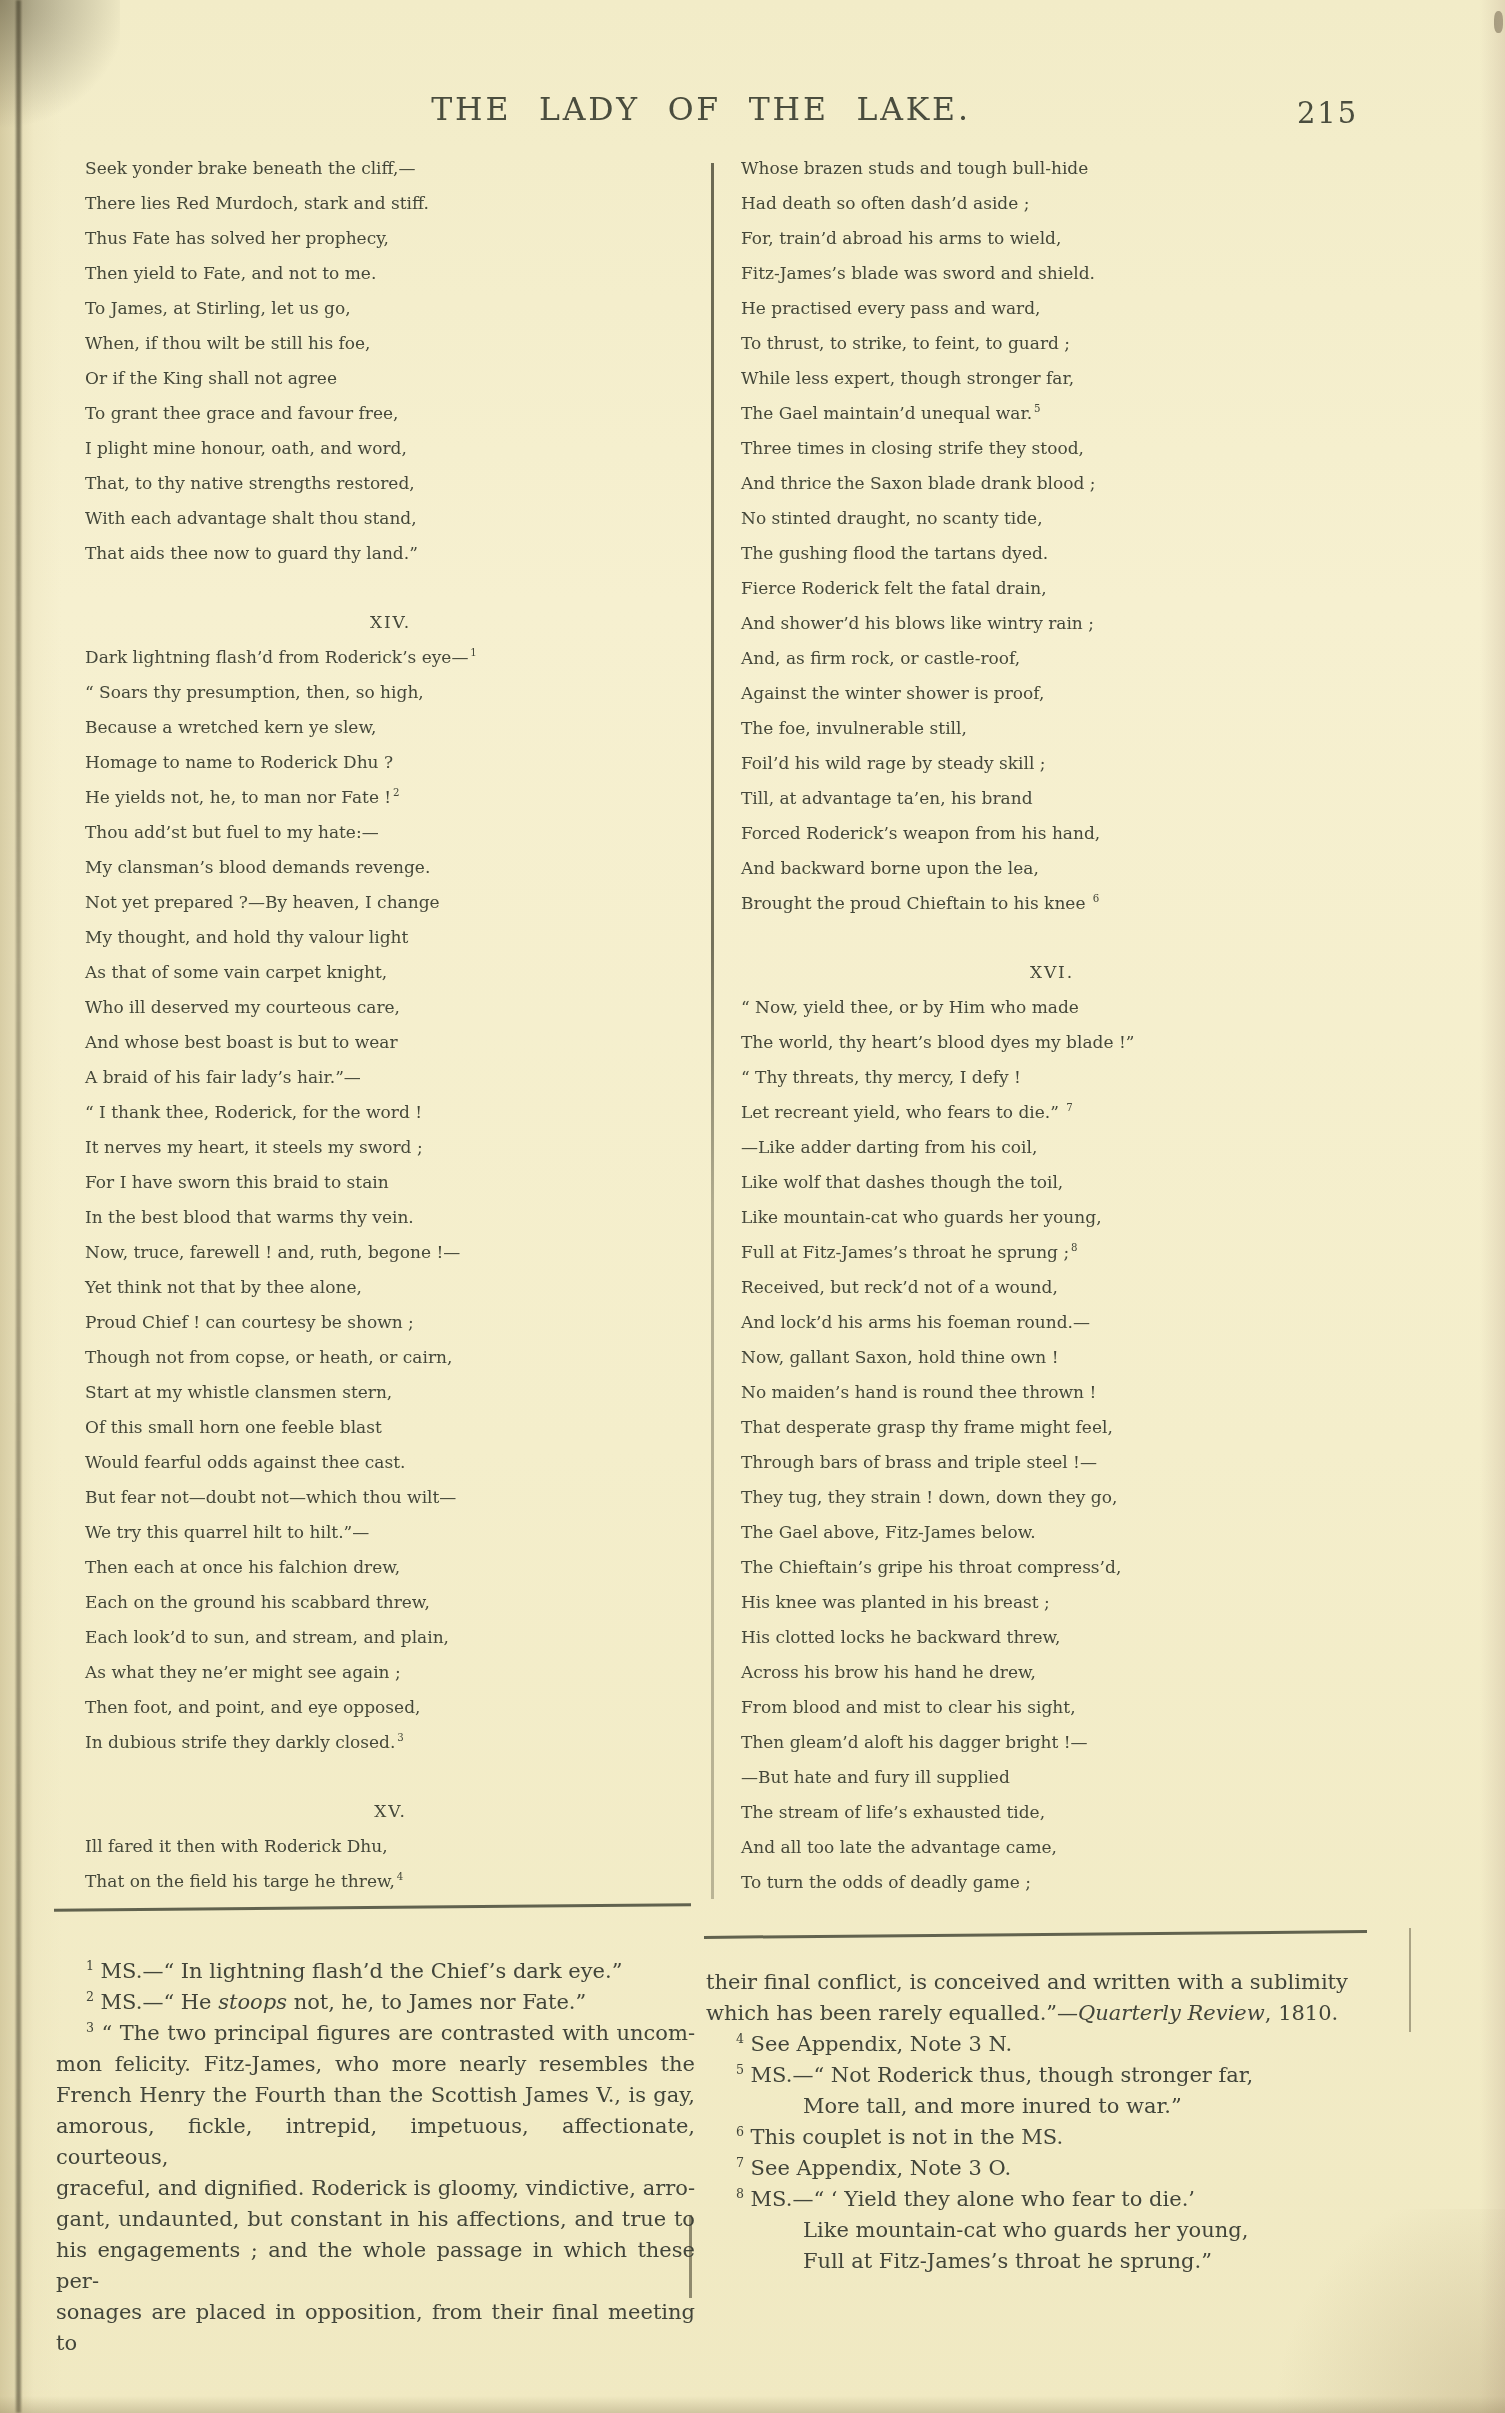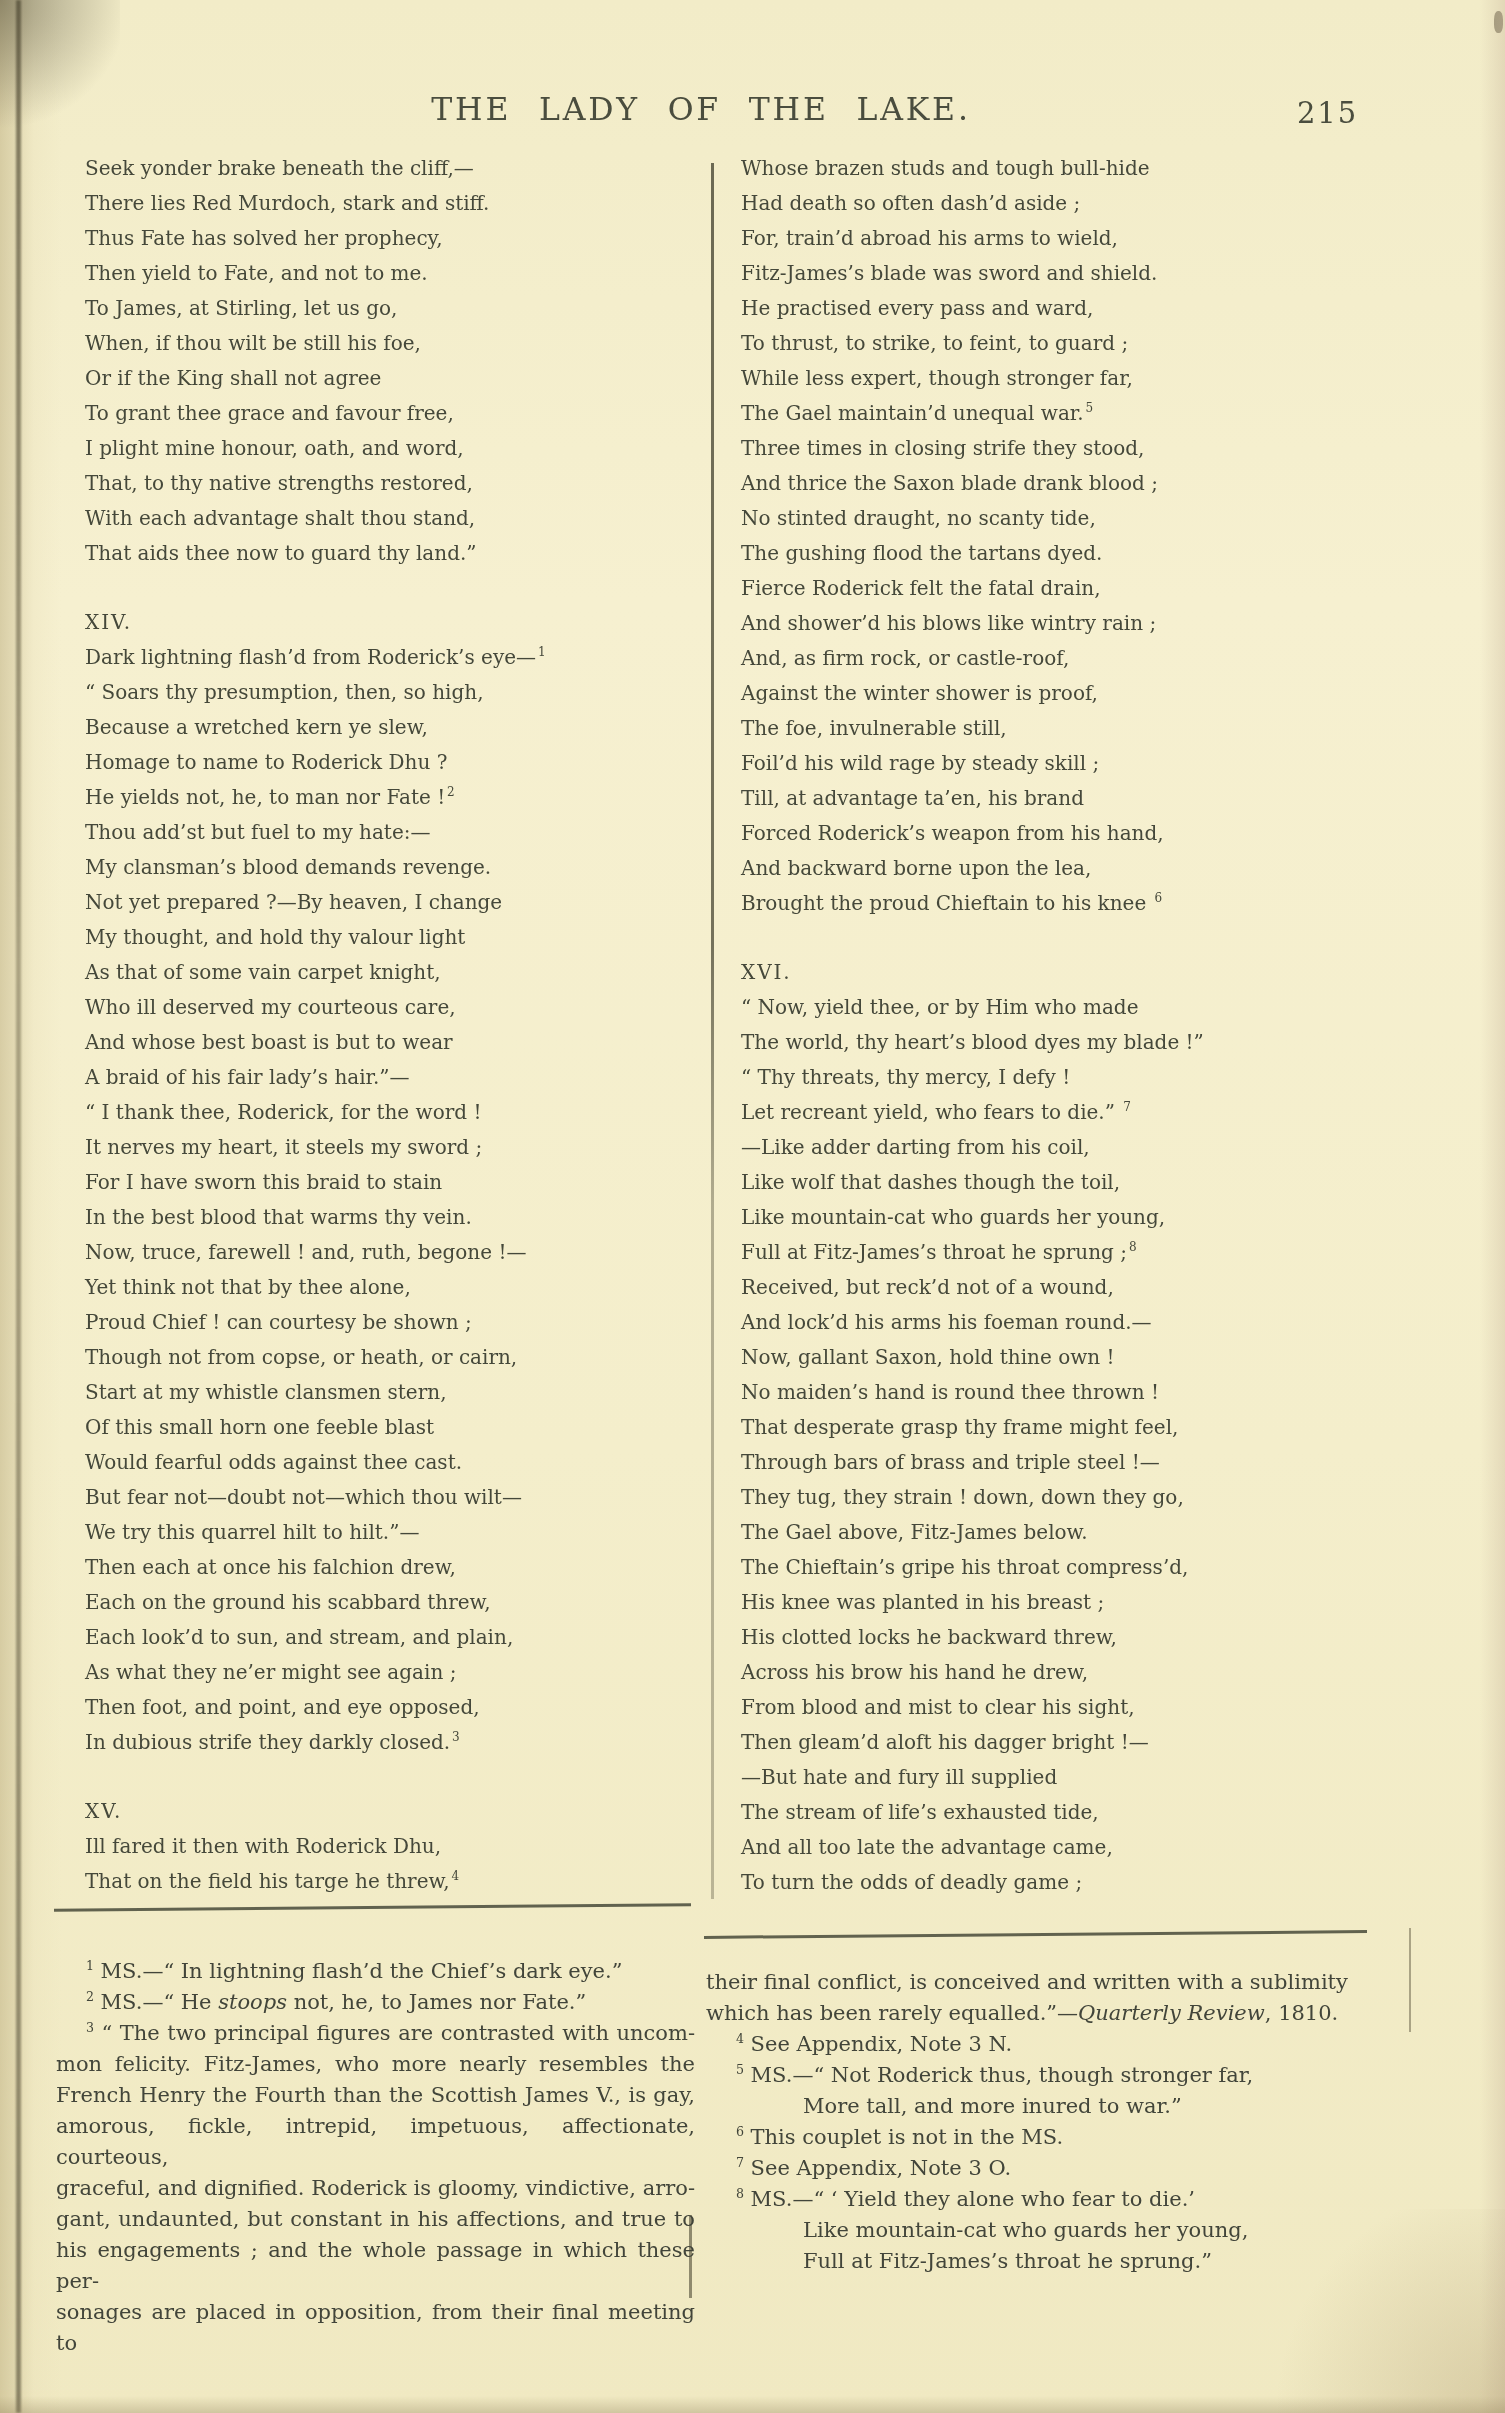--- a/index.html
+++ b/index.html
@@ -26,25 +26,25 @@
     background:linear-gradient(to left, rgba(196,175,150,.35), transparent);}
   .edge-bottom{position:absolute;left:0;right:0;bottom:0;height:16.7px;
     background:linear-gradient(to top, rgba(140,124,86,.32), transparent);}
   .corner-br{position:absolute;right:0;bottom:0;width:259px;height:204px;
     background:radial-gradient(circle at 100% 100%, rgba(168,146,104,.35), transparent 70%);}
 
   .header-title{position:absolute;left:85px;top:91px;width:1232px;text-align:center;
     font-size:31.5px;letter-spacing:2.8px;word-spacing:15px;color:#4a4d3e;}
   .page-number{position:absolute;left:1297px;top:96px;font-size:29px;letter-spacing:1.9px;color:#4a4d3e;text-align:center;}
 
-  .col{position:absolute;top:151px;font-size:20px;line-height:35px;color:#45483a;}
+  .col{position:absolute;top:151px;font-size:17px;line-height:35px;color:#45483a;}
   .col-left{left:85px;width:611px;}
   .col-right{left:741px;width:622px;}
   .blk{min-height:35px;}
-  .blk.head{margin-top:34px;letter-spacing:1.9px;}
+  .blk.head{text-align:center;margin-top:34px;letter-spacing:1.9px;}
   .blk.line{white-space:nowrap;}
 
   sup{font-size:0.6em;vertical-align:super;line-height:0;margin-left:1.9px;}
   i{}
 
   .divider{position:absolute;left:711px;top:163px;width:2.8px;height:1736px;
     background:linear-gradient(to bottom, rgba(84,82,62,.85) 0%, rgba(84,82,62,.8) 45%,
       rgba(94,90,68,.45) 60%, rgba(94,90,68,.38) 100%);}
   .fn-rule{position:absolute;height:2.8px;background:rgba(72,74,56,.85);}
   .fn-rule-left{left:54px;top:1906px;width:637px;transform:rotate(-0.5deg);}

